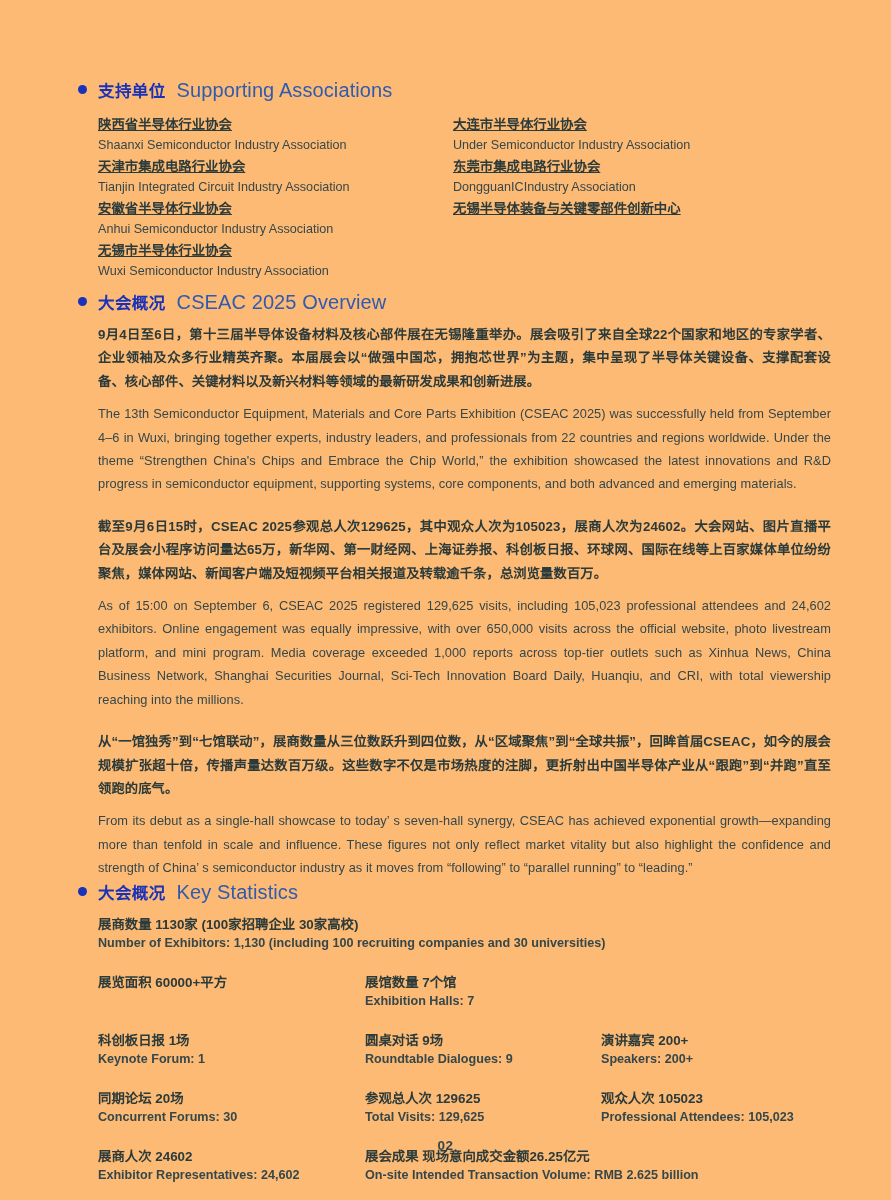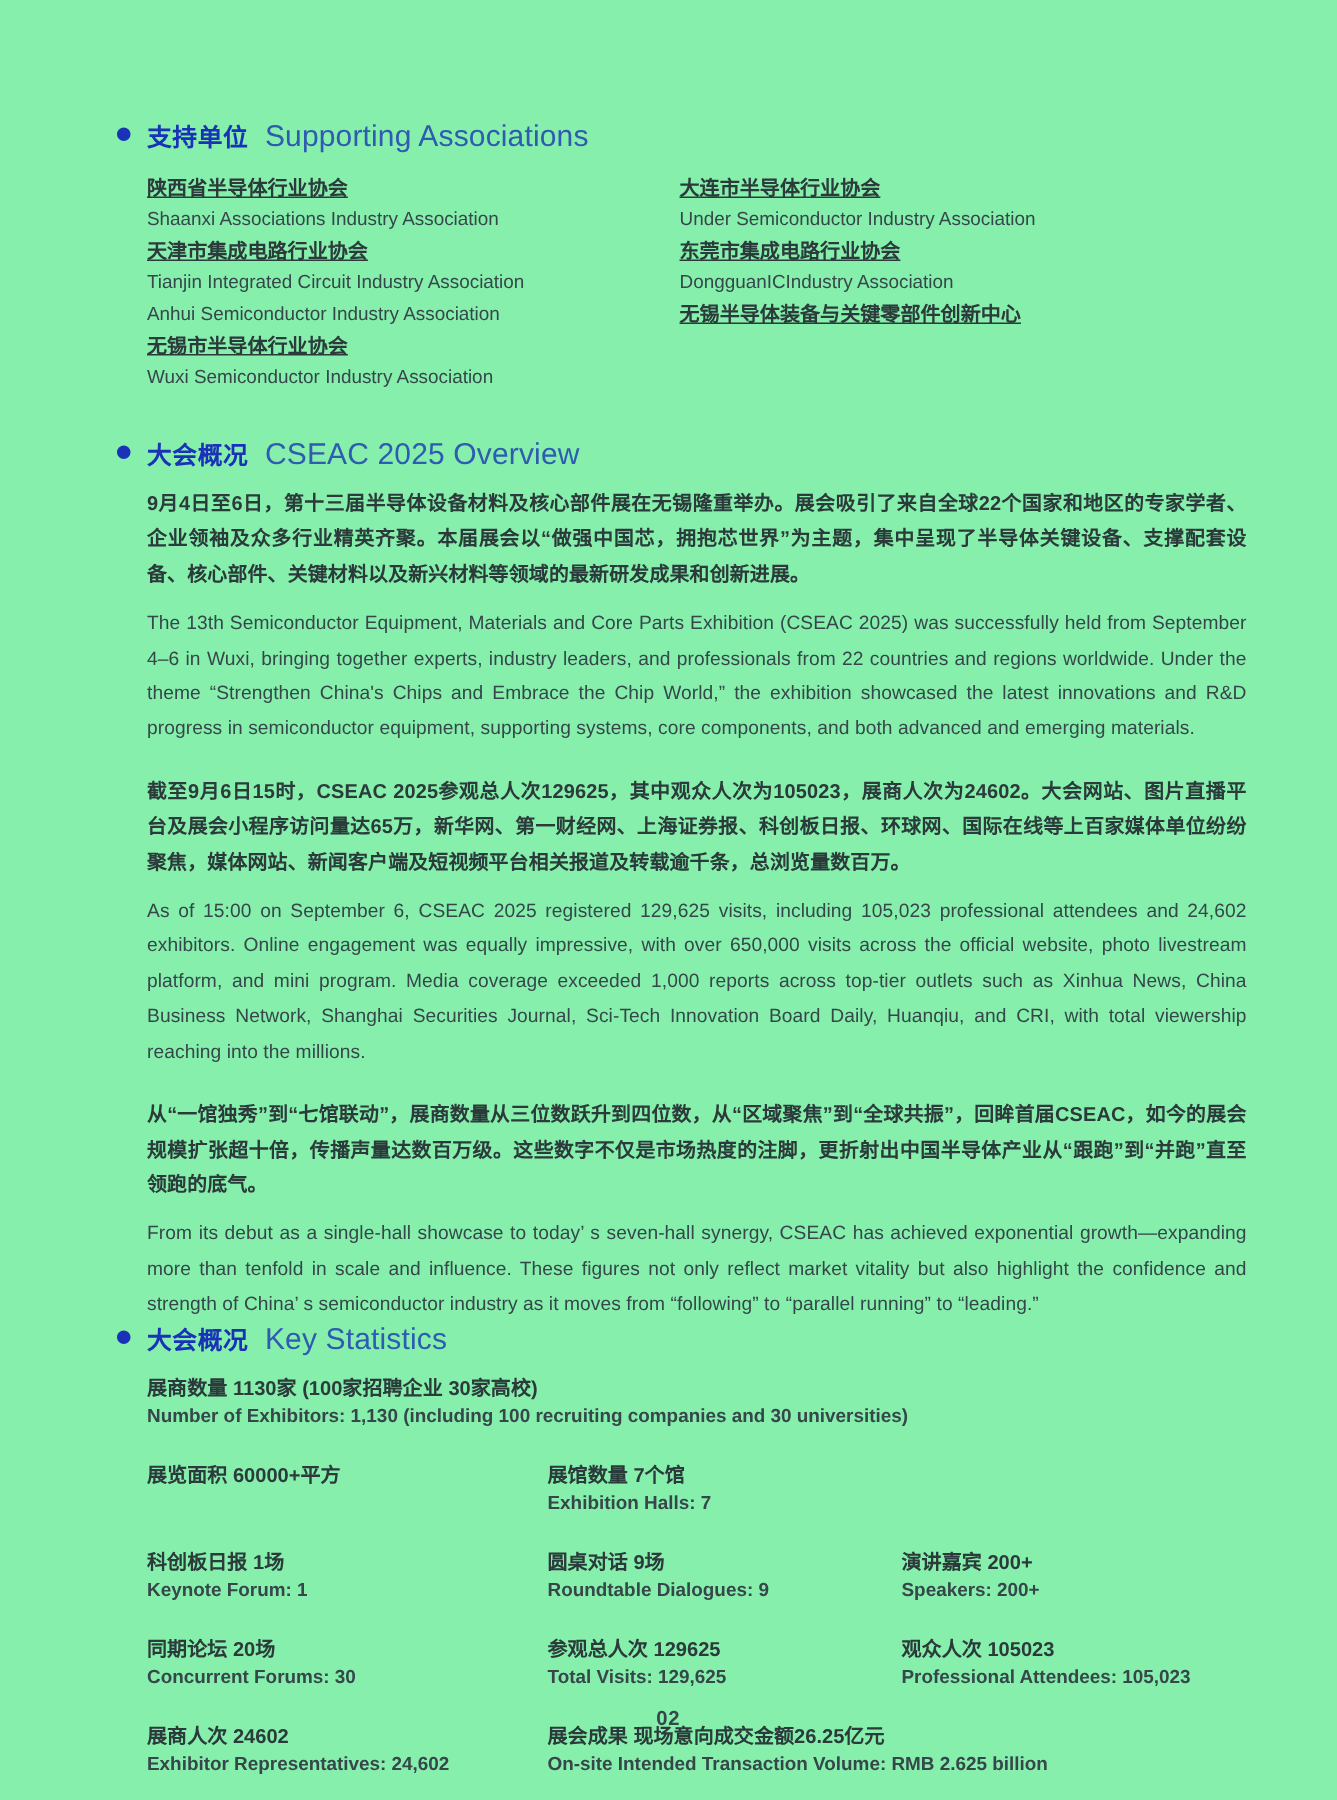--- a/index.html
+++ b/index.html
@@ -12,21 +12,21 @@
     width: 891px;
     height: 1200px;
     position: relative;
     font-family: "Liberation Sans", "DejaVu Sans", sans-serif;
     color: #2b3a3a;
     overflow: hidden;
   }
   .page {
     position: absolute;
     inset: 0;
-    background: #86efac;
+    background: #fdba74;
     padding: 0;
   }
 
   
   .section-head {
     display: flex;
     align-items: baseline;
     margin: 0;
     padding: 0;
   }
@@ -156,23 +156,24 @@
     <div class="section-head">
       <span class="bullet"></span>
       <span class="head-cn">支持单位</span>
       <span class="head-en">Supporting Associations</span>
     </div>
 
     <div class="assoc-grid">
 
       <div class="assoc-col">
         <div class="assoc-cn">陕西省半导体行业协会</div>
-        <div class="assoc-en">Shaanxi Associations Industry Association</div>
+        <div class="assoc-en">Shaanxi Semiconductor Industry Association</div>
         <div class="assoc-cn">天津市集成电路行业协会</div>
         <div class="assoc-en">Tianjin Integrated Circuit Industry Association</div>
+        <div class="assoc-cn">安徽省半导体行业协会</div>
         <div class="assoc-en">Anhui Semiconductor Industry Association</div>
         <div class="assoc-cn">无锡市半导体行业协会</div>
         <div class="assoc-en">Wuxi Semiconductor Industry Association</div>
       </div>
 
       <div class="assoc-col">
         <div class="assoc-cn">大连市半导体行业协会</div>
         <div class="assoc-en">Under Semiconductor Industry Association</div>
         <div class="assoc-cn">东莞市集成电路行业协会</div>
         <div class="assoc-en">DongguanICIndustry Association</div>

